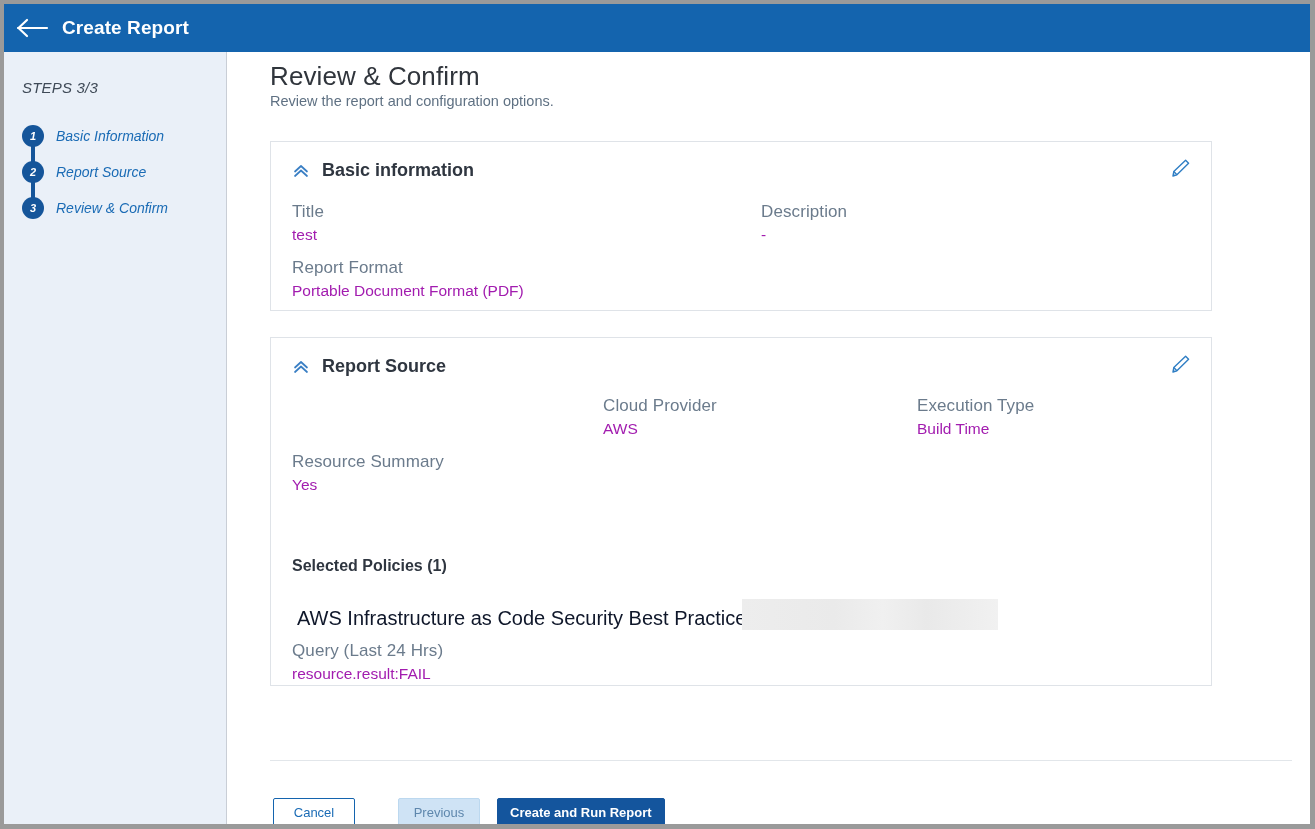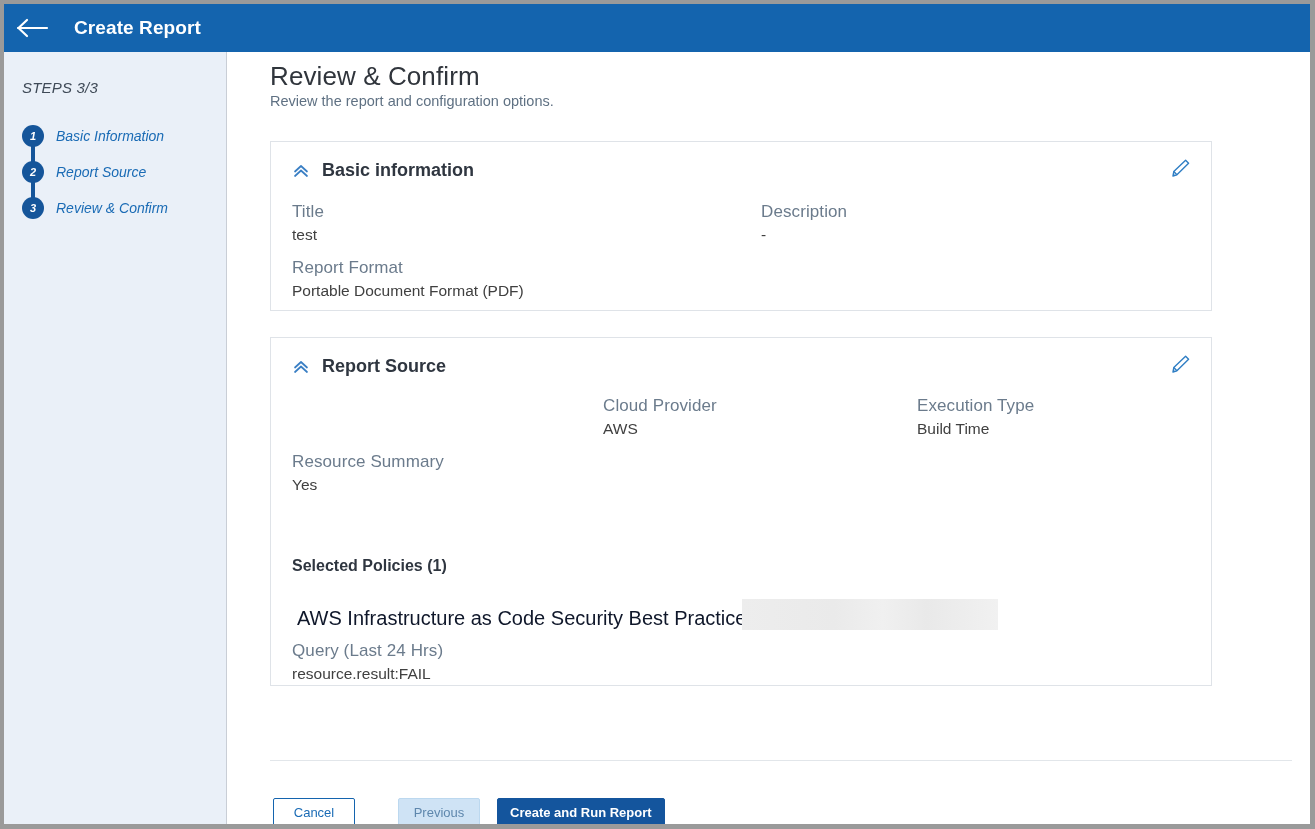--- a/index.html
+++ b/index.html
@@ -40,21 +40,20 @@
     height: 24px;
     display: block;
     flex: 0 0 auto;
     margin-right: 12px;
   }
   .appbar-title {
     color: #ffffff;
     font-size: 19px;
     font-weight: bold;
     letter-spacing: .1px;
-    margin-left: 12px;
   }
 
   
   .sidebar {
     position: absolute;
     left: 0; top: 48px;
     width: 223px;
     height: 784px;
     background: #eaf0f8;
     border-right: 1px solid #c9ced6;
@@ -183,21 +182,21 @@
     position: absolute;
   }
   .field-label {
     font-size: 17px;
     color: #6b7b8c;
     margin-bottom: 4px;
     letter-spacing: .1px;
   }
   .field-value {
     font-size: 15.5px;
-    color: #404040;
+    color: #a21caf;
   }
 
   
   .subsection-title {
     position: absolute;
     left: 21px;
     top: 219px;
     font-size: 16px;
     font-weight: bold;
     color: #2f3640;

